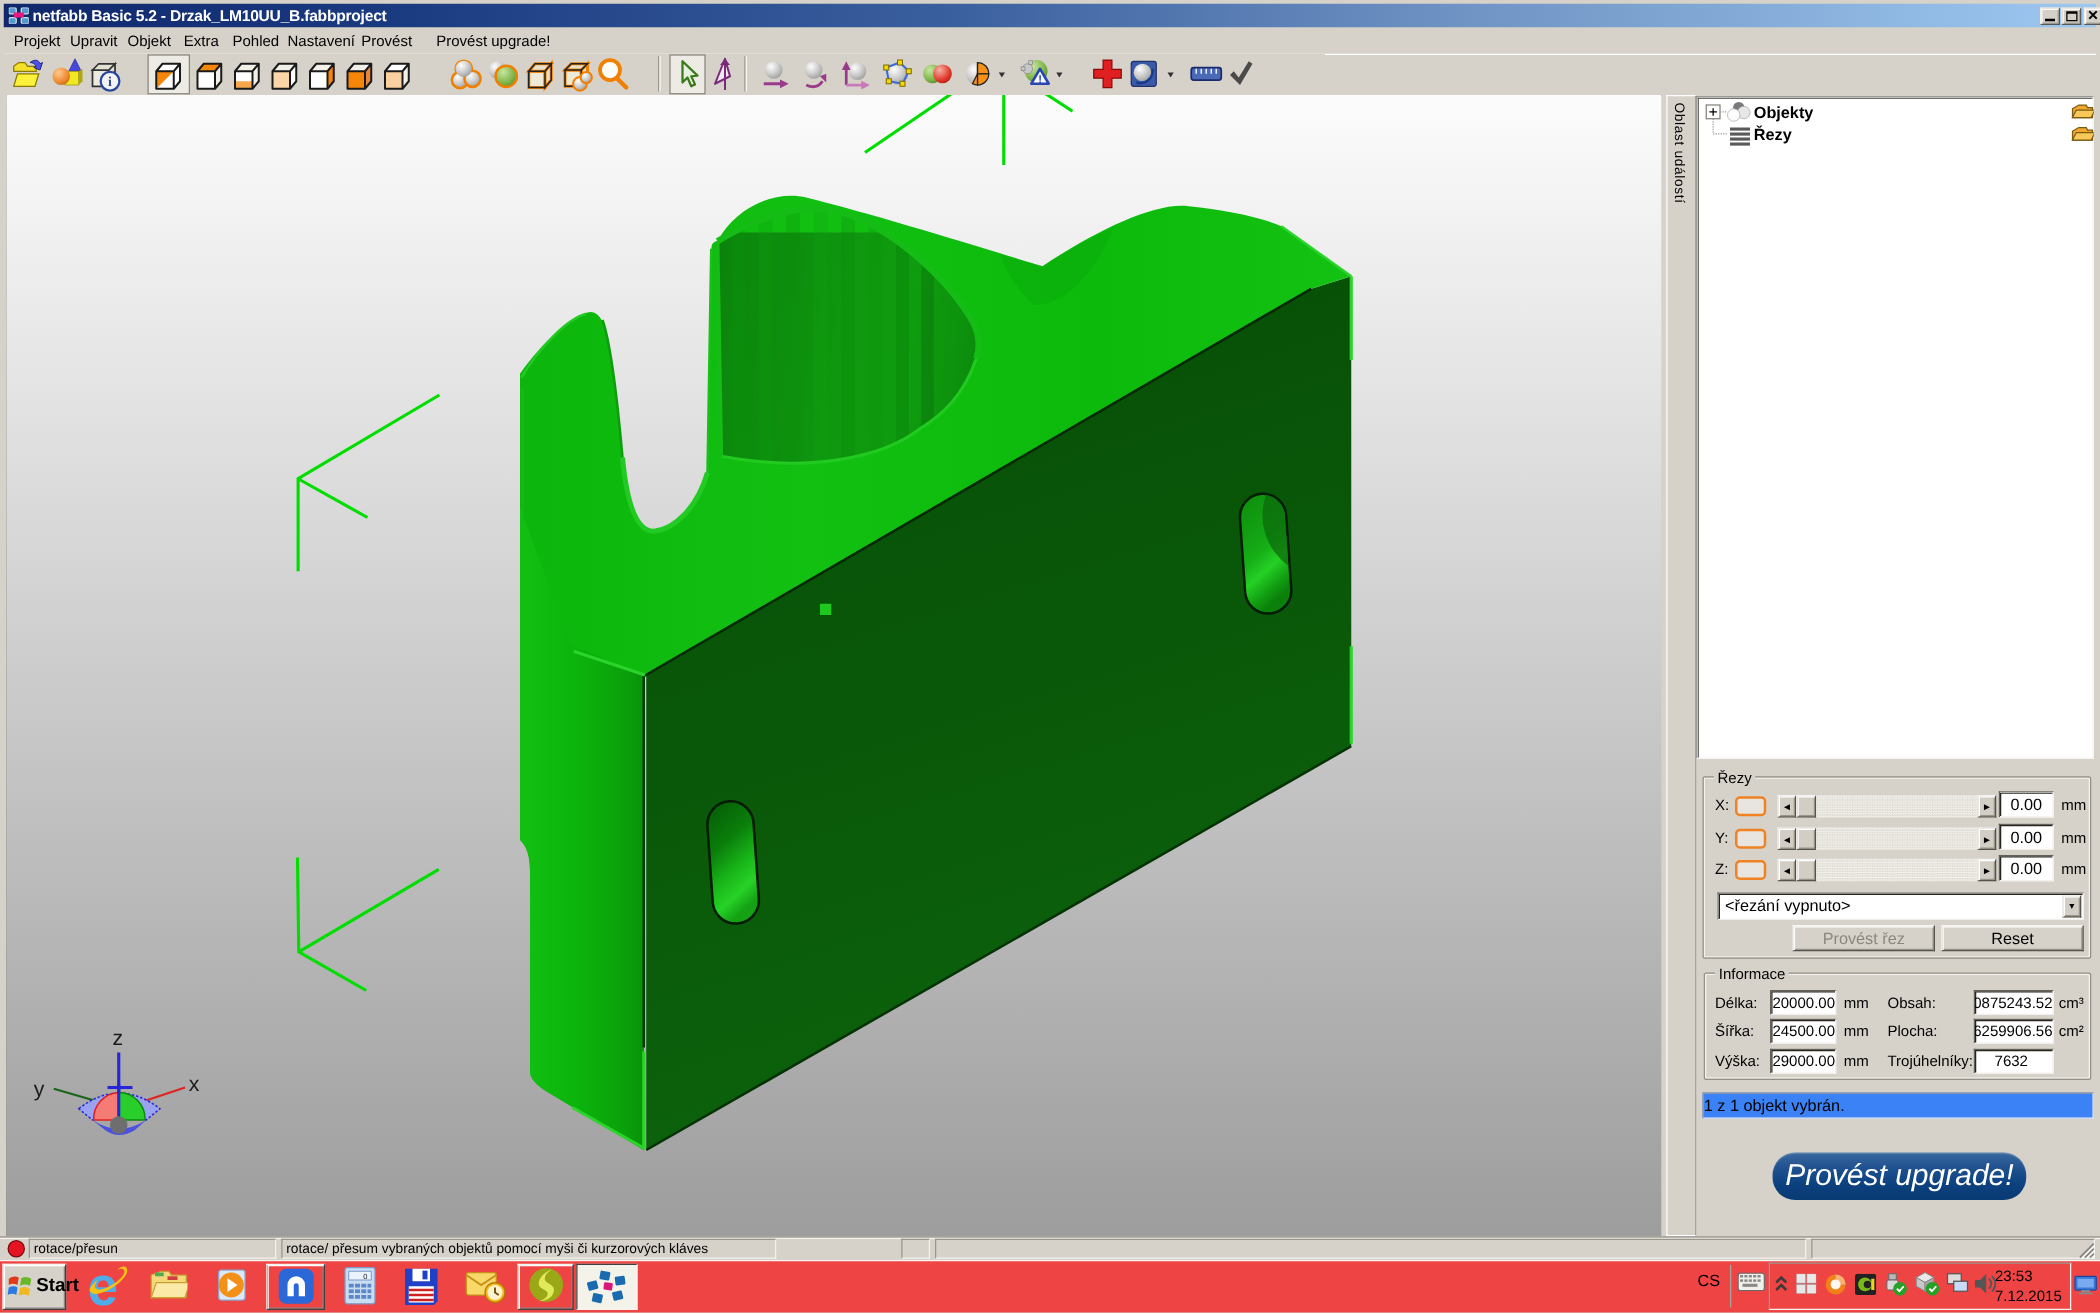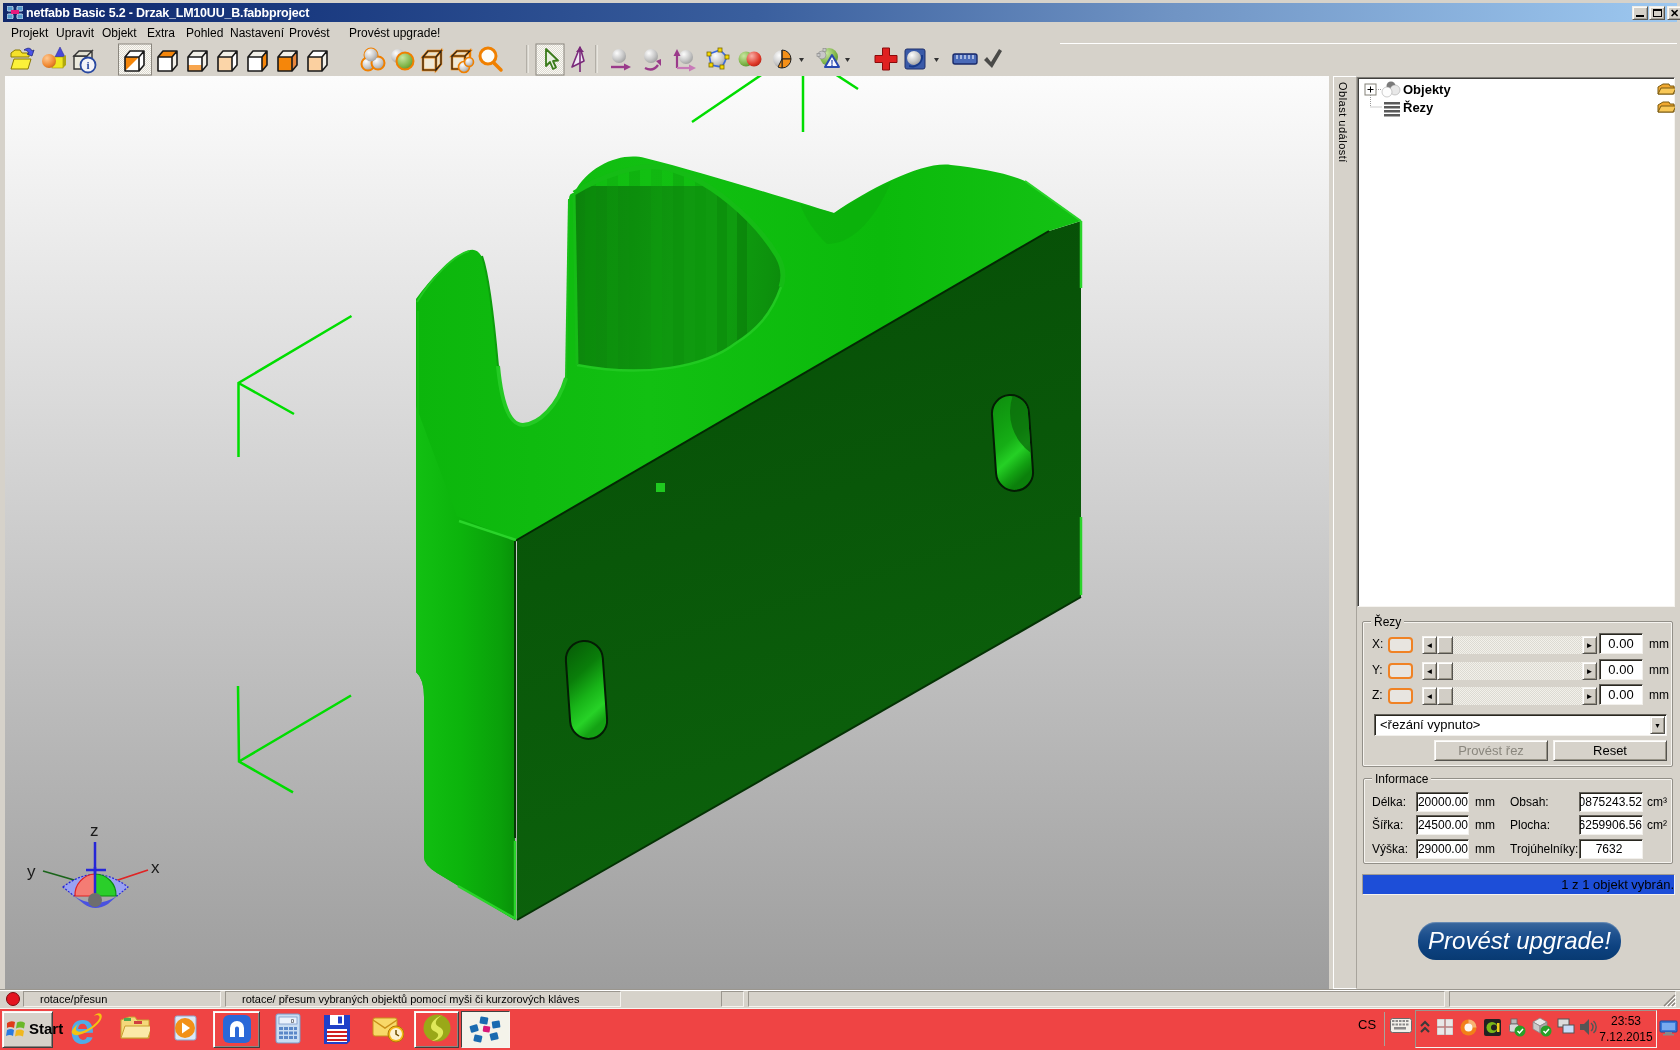--- a/index.html
+++ b/index.html
@@ -18,21 +18,21 @@
 .gblabel{position:absolute;top:-7px;left:8px;background:#d6d2ca;padding:0 3px;font-size:12px}
 .flabel{position:absolute;font-size:12px;color:#000}
 .sunkinput{position:absolute;background:#fff;border:1px solid;border-color:#636059 #f2f0ec #f2f0ec #636059;box-shadow:inset 1px 1px 0 #28261f;font-size:13px;overflow:hidden;white-space:nowrap}
 .clipnum{display:flex;justify-content:flex-end;align-items:center;font-size:12px}
 .btn3d{position:absolute;background:#d6d2ca;border:1px solid;border-color:#f6f4f0 #55534e #55534e #f6f4f0;box-shadow:inset 1px 1px 0 #fff,inset -1px -1px 0 #989488;font-size:13px;text-align:center}
 .arrowbtn{position:absolute;width:15px;height:18px;background:#d2cec6;border:1px solid;border-color:#f6f4f0 #55534e #55534e #f6f4f0;box-shadow:inset 1px 1px 0 #fff,inset -1px -1px 0 #989488;font-size:8px;line-height:17px;text-align:center;color:#000}
 .orangebox{position:absolute;width:25px;height:16px;border:2px solid #f08224;border-radius:4px;background:#e8e5e0}
 .slidertrack{position:absolute;height:18px;background:#e8e6e0;background-image:repeating-conic-gradient(#dcdad2 0% 25%,#f2f0ea 0% 50%);background-size:2px 2px}
 .sliderthumb{position:absolute;width:16px;height:18px;background:#d2cec6;border:1px solid;border-color:#f6f4f0 #55534e #55534e #f6f4f0;box-shadow:inset 1px 1px 0 #fff,inset -1px -1px 0 #989488}
 #statusbar{left:0px;top:989px;width:1680px;height:19px;background:#d6d2ca;border-top:1px solid #9a968e;box-shadow:inset 0 1px 0 #fff}
-.sbox{position:absolute;top:991px;height:16px;background:#d6d2ca;border:1px solid;border-color:#9a968e #f4f2ee #f4f2ee #9a968e;font-size:11px;line-height:15px;color:#000;padding-left:16px;overflow:hidden;white-space:nowrap}
+.sbox{position:absolute;top:991px;height:16px;background:#d6d2ca;border:1px solid;border-color:#9a968e #f4f2ee #f4f2ee #9a968e;font-size:11px;line-height:15px;color:#000;padding-left:3px;overflow:hidden;white-space:nowrap}
 #taskbar{left:0px;top:1008px;width:1680px;height:42px;background:#ef4444;border-top:1px solid #f6f4f0}
 #startbtn{left:2px;top:2px;width:51px;height:37px;background:#d6d2ca;border:1px solid;border-color:#f6f4f0 #404040 #404040 #f6f4f0;box-shadow:inset 1px 1px 0 #fff,inset -1px -1px 0 #8a8680;position:absolute}
 .tbframe{position:absolute;top:2px;height:37px;border:1px solid;border-color:#f6f4f0 #404040 #404040 #f6f4f0;box-shadow:inset 1px 1px 0 #fff,inset -1px -1px 0 #8a8680}
 </style></head><body>
 
 <div class="abs" id="titlebar"></div>
 <svg class="abs" style="left:7px;top:6px" width="16" height="13" viewBox="0 0 16 13">
  <rect x="0" y="0" width="6" height="5" rx="1.5" fill="#5599cc" stroke="#cfe0ef" stroke-width="1"></rect>
  <rect x="10" y="0" width="6" height="5" rx="1.5" fill="#5599cc" stroke="#cfe0ef" stroke-width="1"></rect>
  <rect x="0" y="8" width="6" height="5" rx="1.5" fill="#5599cc" stroke="#cfe0ef" stroke-width="1"></rect>
@@ -491,21 +491,21 @@
 <div class="sunkinput clipnum" style="left:1579px;top:815px;width:64px;height:20px">
     <span style="white-space:nowrap">56259906.56</span>
   </div>
 <div class="flabel" style="left:1647px;top:818px">cm²</div>
 <div class="flabel" style="left:1372px;top:842px">Výška:</div>
 <div class="sunkinput" style="left:1416px;top:839px;width:53px;height:20px;line-height:18px;text-align:right;font-size:12px">29000.00</div>
 <div class="flabel" style="left:1475px;top:842px">mm</div>
 <div class="flabel" style="left:1510px;top:842px">Trojúhelníky:</div>
 <div class="sunkinput" style="left:1579px;top:839px;width:64px;height:20px;line-height:18px;text-align:center;padding-right:4px;font-size:12px">7632</div>
 
-<div class="abs" style="left:1362px;top:874px;width:313px;height:21px;background:#1d4ed8;border:1px solid;border-color:#a09c94 #f4f2ee #f4f2ee #a09c94;font-size:13px;text-align:right;line-height:19px">1 z 1 objekt vybrán.</div>
+<div class="abs" style="left:1362px;top:874px;width:313px;height:21px;background:#3b82f6;border:1px solid;border-color:#a09c94 #f4f2ee #f4f2ee #a09c94;font-size:13px;text-align:left;line-height:19px">1 z 1 objekt vybrán.</div>
 
 <div class="abs" style="left:1418px;top:922px;width:203px;height:38px;border-radius:18px;background:linear-gradient(#3a689e 0%,#1d508e 35%,#0d4280 65%,#083a72 100%);box-shadow:inset 0 1px 1px rgba(255,255,255,0.25)">
 <div style="text-align:center;font-size:24px;line-height:37px;color:#fff;font-style:italic;font-weight:normal;white-space:nowrap;letter-spacing:0px">Provést upgrade!</div>
 </div>
 
 <div class="abs" id="statusbar"></div>
 <svg class="abs" style="left:4px;top:991px" width="18" height="16">
     <circle cx="9" cy="8" r="6.5" fill="#e41420" stroke="#7a0a10" stroke-width="1"></circle>
   </svg>
 <div class="sbox" style="left:23px;width:198px">rotace/přesun</div>
@@ -667,19 +667,19 @@
     <path d="M11.5,14 l2,2 3.5,-4" stroke="#fff" stroke-width="1.5" fill="none"></path>
 </svg>
 <svg class="abs" style="left:1556px;top:1017px" width="20" height="20" viewBox="0 0 20 20">
 <rect x="2" y="2" width="11" height="8" fill="#dcdcdc" stroke="#555" stroke-width="1"></rect>
 <rect x="7" y="8" width="11" height="8" fill="#c8dcf8" stroke="#555" stroke-width="1"></rect>
 </svg>
 <svg class="abs" style="left:1578px;top:1017px" width="20" height="20" viewBox="0 0 20 20">
 <path d="M2,7 l4,0 5,-5 0,16 -5,-5 -4,0 z" fill="#555"></path>
 <path d="M13,6 a5,5 0 0 1 0,8 M15.5,4 a8,8 0 0 1 0,12" stroke="#555" stroke-width="1.5" fill="none"></path>
 </svg>
-<div class="abs" id="clockbox" style="left:1596px;top:1013px;width:60px;text-align:center;font-size:12px;line-height:16px">23:53<br>7.12.2015</div>
+<div class="abs" id="clockbox" style="left:1596px;top:1013px;width:60px;font-size:12px;line-height:16px">23:53<br>7.12.2015</div>
 <svg class="abs" style="left:1659px;top:1020px" width="19" height="16" viewBox="0 0 19 16">
 <rect x="1" y="1" width="17" height="11" rx="1" fill="#3a78d8" stroke="#1a48a0" stroke-width="1"></rect>
 <rect x="3" y="3" width="13" height="7" fill="#78aaf0"></rect>
 <rect x="6" y="12" width="7" height="2" fill="#888"></rect>
     <rect x="4" y="14" width="11" height="1.5" fill="#888"></rect>
 </svg>
 
 </body></html>

